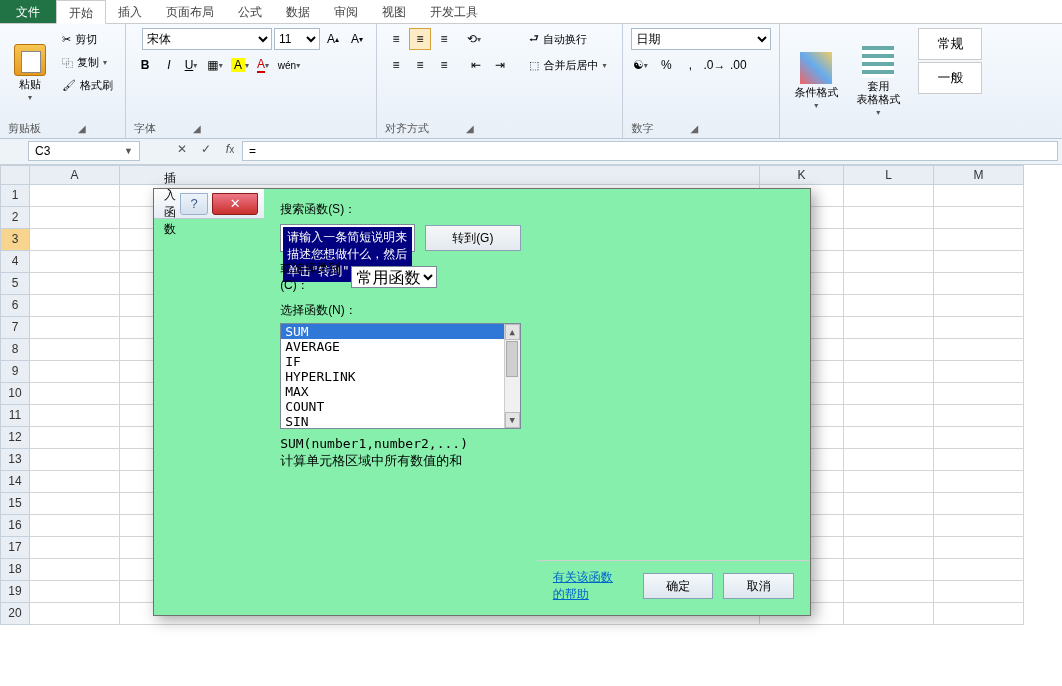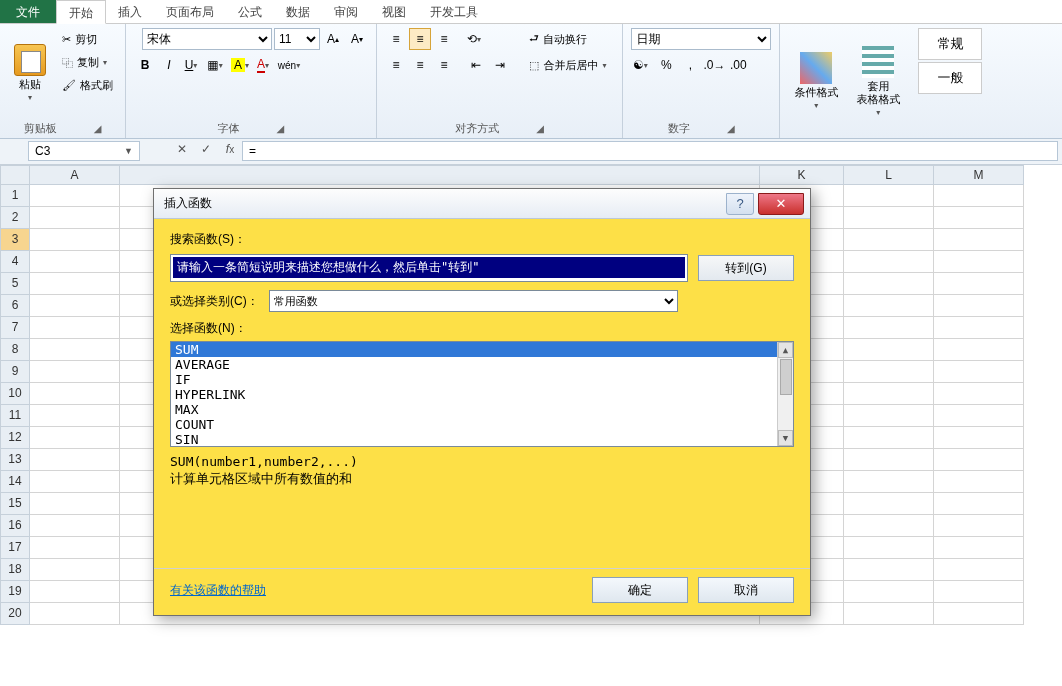--- a/index.html
+++ b/index.html
@@ -7,21 +7,21 @@
 
 
 .tabs { display: flex; background: #fff; border-bottom: 1px solid #ccc; height: 24px; }
 .tab { padding: 4px 12px; cursor: pointer; font-size: 12px; color: #444; }
 .tab.file { background: #217346; color: #fff; padding: 4px 16px; }
 .tab.active { background: #fff; border: 1px solid #ccc; border-bottom: 1px solid #fff; margin-bottom: -1px; }
 
 
 .ribbon { display: flex; background: linear-gradient(#f7fbff, #e8eff7); border-bottom: 1px solid #b6c6d6; height: 115px; }
 .ribbon-group { border-right: 1px solid #c5d0dc; padding: 4px 8px 2px 8px; display: flex; flex-direction: column; position: relative; }
-.ribbon-group-title { text-align: center; font-size: 11px; color: #555; margin-top: auto; padding-top: 2px; display: flex; justify-content: center; align-items: center; gap: 37px; }
+.ribbon-group-title { text-align: center; font-size: 11px; color: #555; margin-top: auto; padding-top: 2px; display: flex; align-items: center; gap: 37px; }
 .dlg-launcher { font-size: 10px; color: #666; cursor: pointer; }
 .rg-body { display: flex; gap: 6px; flex: 1; }
 .big-btn { display: flex; flex-direction: column; align-items: center; justify-content: center; padding: 2px 6px; cursor: pointer; min-width: 42px; }
 .big-btn .ico { width: 32px; height: 32px; margin-bottom: 2px; }
 .big-btn span { font-size: 11px; line-height: 13px; text-align: center; }
 .small-btn { display: flex; align-items: center; gap: 4px; padding: 2px 4px; cursor: pointer; font-size: 11px; height: 22px; }
 .col { display: flex; flex-direction: column; gap: 1px; }
 .row { display: flex; align-items: center; gap: 2px; }
 select.ribbon-sel { border: 1px solid #abc; background: #fff; height: 22px; font-size: 12px; }
 .font-name { width: 130px; margin-left: 8px; }
@@ -43,32 +43,32 @@
 .ch { width: 90px; border: 1px solid #c6d0da; border-left: none; background: #e8eef4; text-align: center; font-size: 12px; line-height: 18px; color: #333; }
 .ch.ka { width: 84px; }
 .grid-rows { }
 .gr { display: flex; height: 22px; }
 .rh { width: 30px; border: 1px solid #c6d0da; border-top: none; background: #e8eef4; text-align: center; font-size: 12px; line-height: 20px; color: #333; }
 .cell { width: 90px; border-right: 1px solid #d4d4d4; border-bottom: 1px solid #d4d4d4; }
 .gr.selrow .rh { background: #f7d58f; }
 
 
 .dialog-mask { position: absolute; top: 188px; left: 153px; width: 658px; height: 428px; }
-.dialog { width: 100%; height: 100%; background: #fde047; border: 1px solid #707070; box-shadow: 4px 4px 14px rgba(0,0,0,0.35); display: flex; flex-direction: column; }
+.dialog { width: 100%; height: 100%; background: #86efac; border: 1px solid #707070; box-shadow: 4px 4px 14px rgba(0,0,0,0.35); display: flex; flex-direction: row; }
 .dlg-title { height: 30px; background: linear-gradient(#fdfdfd, #e6ecf4); display: flex; align-items: center; padding: 0 0 0 10px; border-bottom: 1px solid #bcc8d6; }
 .dlg-title span { font-size: 12px; }
 .dlg-title .dlg-btns { margin-left: auto; display: flex; }
 .dlg-x { width: 46px; height: 22px; background: linear-gradient(#e78, #c9302c); color: #fff; display: flex; align-items: center; justify-content: center; border: 1px solid #8b1a1a; border-radius: 0 0 3px 3px; margin-right: 6px; cursor: pointer; font-size: 13px; }
 .dlg-q { width: 28px; height: 22px; background: linear-gradient(#eef3fb,#d4e0ef); border: 1px solid #9cb2cc; border-radius: 0 0 3px 3px; display: flex; align-items: center; justify-content: center; margin-right: 4px; cursor: pointer; color: #3a5a85; font-size: 13px; }
 .dlg-body { padding: 12px 16px; flex: 1; display: flex; flex-direction: column; font-size: 12px; }
 .dlg-row { display: flex; align-items: center; margin-bottom: 8px; gap: 10px; }
 .search-box { flex: 1; border: 1px solid #7a8a99; background: #fff; height: 28px; padding: 2px; }
 .search-inner { background: #000080; color: #fff; padding: 2px 4px; font-family: SimSun, monospace; font-size: 12px; width: 100%; }
 .go-btn { width: 96px; height: 26px; border: 1px solid #8aa0b8; background: linear-gradient(#f6f7f8,#e3e9ef); cursor: pointer; font-size: 12px; }
-.cat-sel { flex: 1; border: 1px solid #7a8a99; height: 22px; background: #fff; font-size: 11px; }
+.cat-sel { flex: 1; border: 1px solid #7a8a99; height: 22px; background: #fff; font-size: 16px; }
 .fn-list { border: 1px solid #7a8a99; background: #fff; height: 106px; font-family: SimSun, monospace; font-size: 13px; overflow: hidden; position: relative; }
 .fn-list .item { padding: 0 4px; line-height: 15px; }
 .fn-list .item.sel { background: #3078d7; color: #fff; }
 .fn-scroll { position: absolute; right: 0; top: 0; bottom: 0; width: 16px; background: #f0f0f0; border-left: 1px solid #ccc; display: flex; flex-direction: column; align-items: center; }
 .fn-scroll .arr { height: 16px; width: 100%; display: flex; align-items: center; justify-content: center; font-size: 9px; color: #555; background: #e4e4e4; border: 1px solid #bbb; }
 .fn-scroll .thumb { height: 36px; width: 12px; background: #cfcfcf; border: 1px solid #aaa; margin-top: 1px; }
 .fn-desc { margin-top: 6px; font-family: SimSun, monospace; font-size: 13px; line-height: 17px; }
 .dlg-footer { display: flex; align-items: center; padding: 8px 16px 12px 16px; border-top: 1px solid #d0d0d0; margin-top: auto; gap: 10px; }
 .help-link { color: #0066cc; text-decoration: underline; cursor: pointer; font-size: 12px; }
 .footer-btn { width: 96px; height: 26px; border: 1px solid #8aa0b8; background: linear-gradient(#f4f8fc,#dfe7ef); cursor: pointer; font-size: 12px; }

